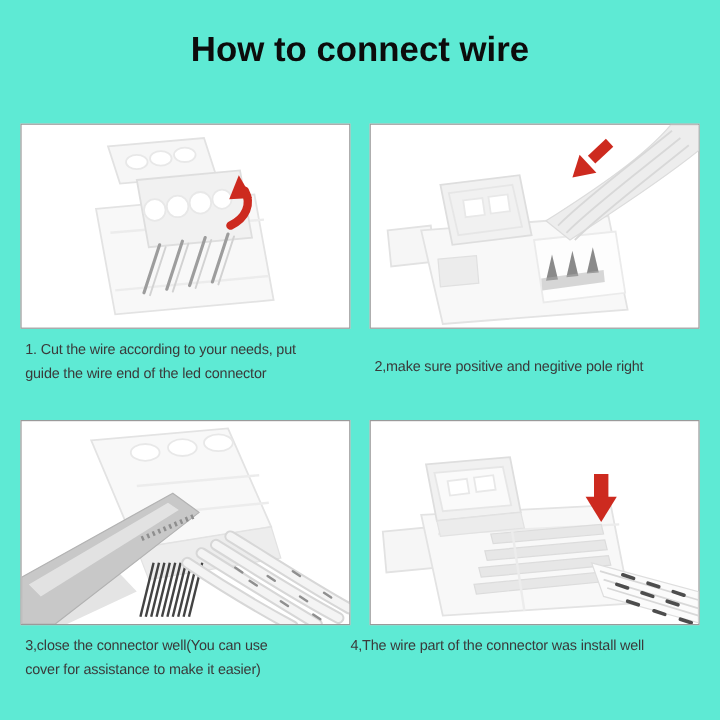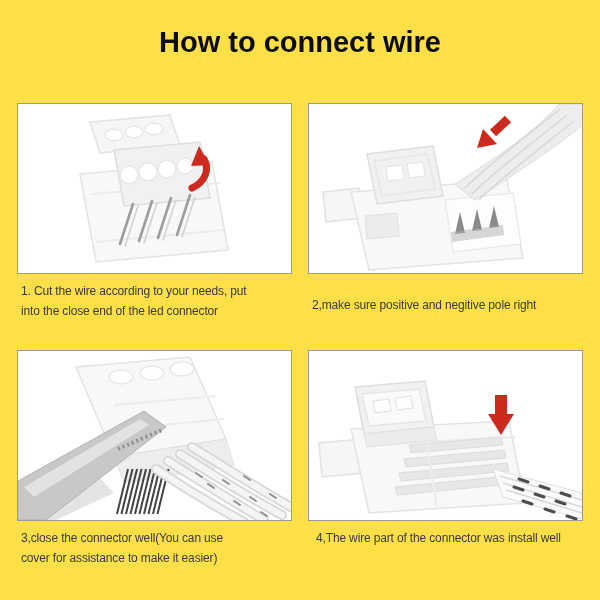--- a/index.html
+++ b/index.html
@@ -1,26 +1,26 @@
 <!DOCTYPE html>
 <html><head>
 <meta charset="utf-8">
 <style>
   html,body{margin:0;padding:0;background:#fff;}
-  .canvas{position:relative;width:600px;height:600px;background:#fde047;
+  .canvas{position:relative;width:600px;height:600px;background:#5eead4;
           font-family:"Liberation Sans",sans-serif;overflow:hidden;}
   .title{position:absolute;top:26px;left:0;width:600px;text-align:center;
          font-size:29px;font-weight:bold;color:#0c0c0c;}
   .imgbox{position:absolute;width:273px;height:169px;border:1px solid #9a9a9a;background:#fff;}
   #f1{left:17px;top:103px;} #f2{left:308px;top:103px;}
   #f3{left:17px;top:350px;} #f4{left:308px;top:350px;}
   .caption{position:absolute;font-size:12px;letter-spacing:-0.15px;color:#3a3a3a;
            line-height:20px;white-space:nowrap;}
   #c1{left:21px;top:281px;} #c2{left:312px;top:295px;}
-  #c3{left:21px;top:528px;} #c4{left:316px;top:528px;}
+  #c3{left:21px;top:528px;} #c4{left:292px;top:528px;}
   svg{display:block;}
   
   .pc-light{fill:#f6f6f6;stroke:#e2e2e2;stroke-width:1.5;}
   .pc-lid{fill:#f1f1f1;stroke:#dedede;stroke-width:1.5;}
   .pc-body{fill:#f8f8f8;stroke:#e3e3e3;stroke-width:1.5;}
   .pc-hole{fill:#ffffff;stroke:#e8e8e8;stroke-width:1.5;}
   .pc-line{stroke:#ececec;stroke-width:2;}
   .pc-inner{fill:#ececec;stroke:#e0e0e0;stroke-width:1;}
   .pc-slot{fill:#fdfdfd;stroke:#ebebeb;stroke-width:1.5;}
   .pc-slot2{fill:#e7e7e7;stroke:#dcdcdc;stroke-width:1;}
@@ -208,21 +208,21 @@
       </g>
       <g>
         <rect class="arrow-fill" x="186" y="44" width="12" height="21"></rect>
         <polygon class="arrow-fill" points="179,63 205,63 192,84"></polygon>
       </g>
     </svg>
   </div>
 
   <div class="caption" id="c1">
     <div>1. Cut the wire according to your needs, put</div>
-    <div>into the close end of the led connector</div>
+    <div>guide the wire end of the led connector</div>
   </div>
   <div class="caption" id="c2">
     <div>2,make sure positive and negitive pole right</div>
   </div>
   <div class="caption" id="c3">
     <div>3,close the connector well(You can use</div>
     <div>cover for assistance to make it easier)</div>
   </div>
   <div class="caption" id="c4">
     <div>4,The wire part of the connector was install well</div>

